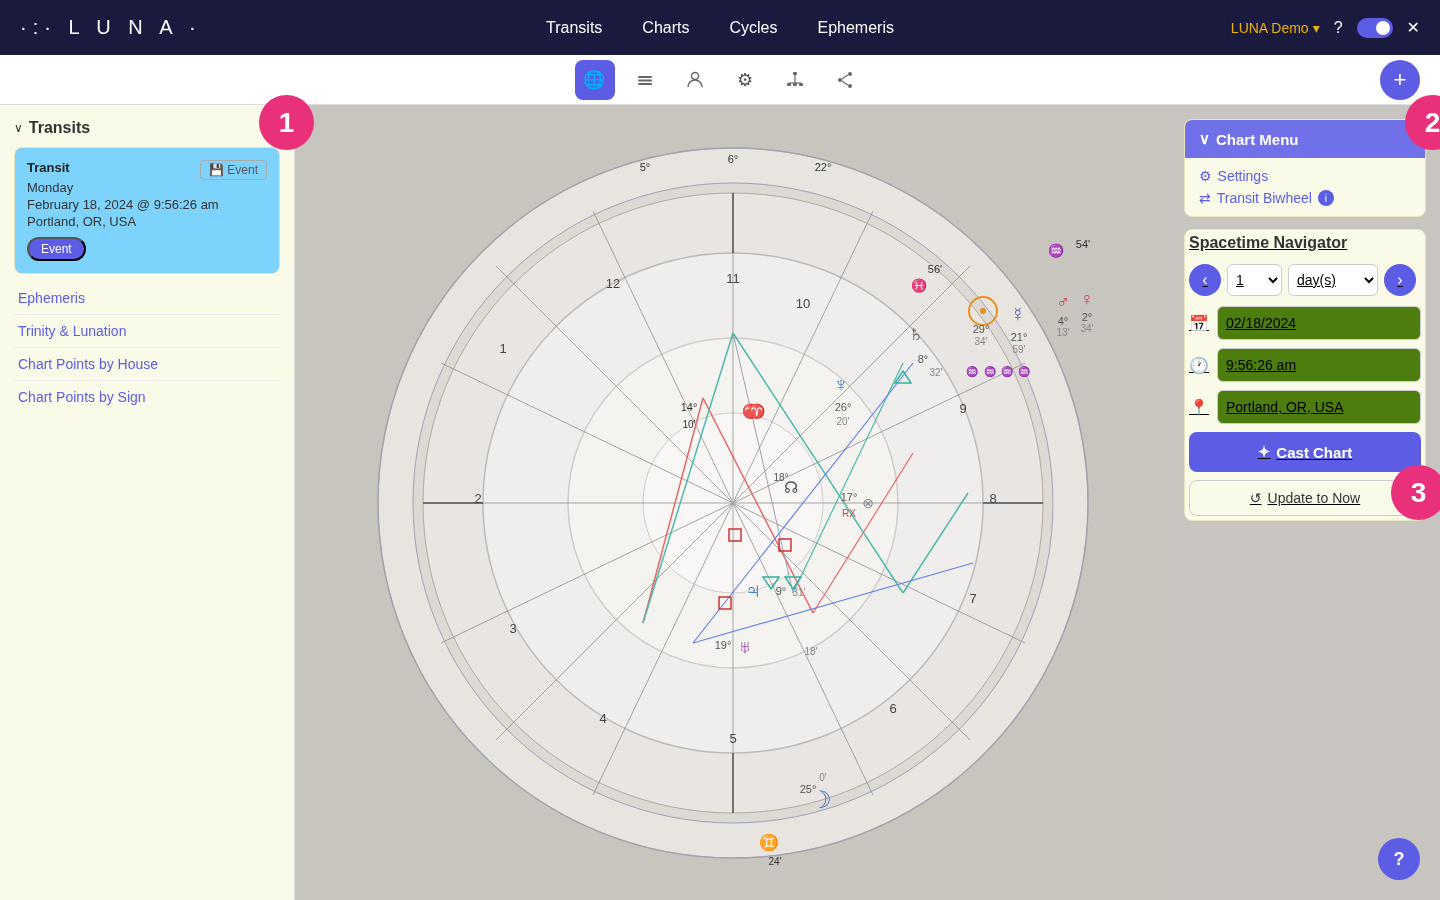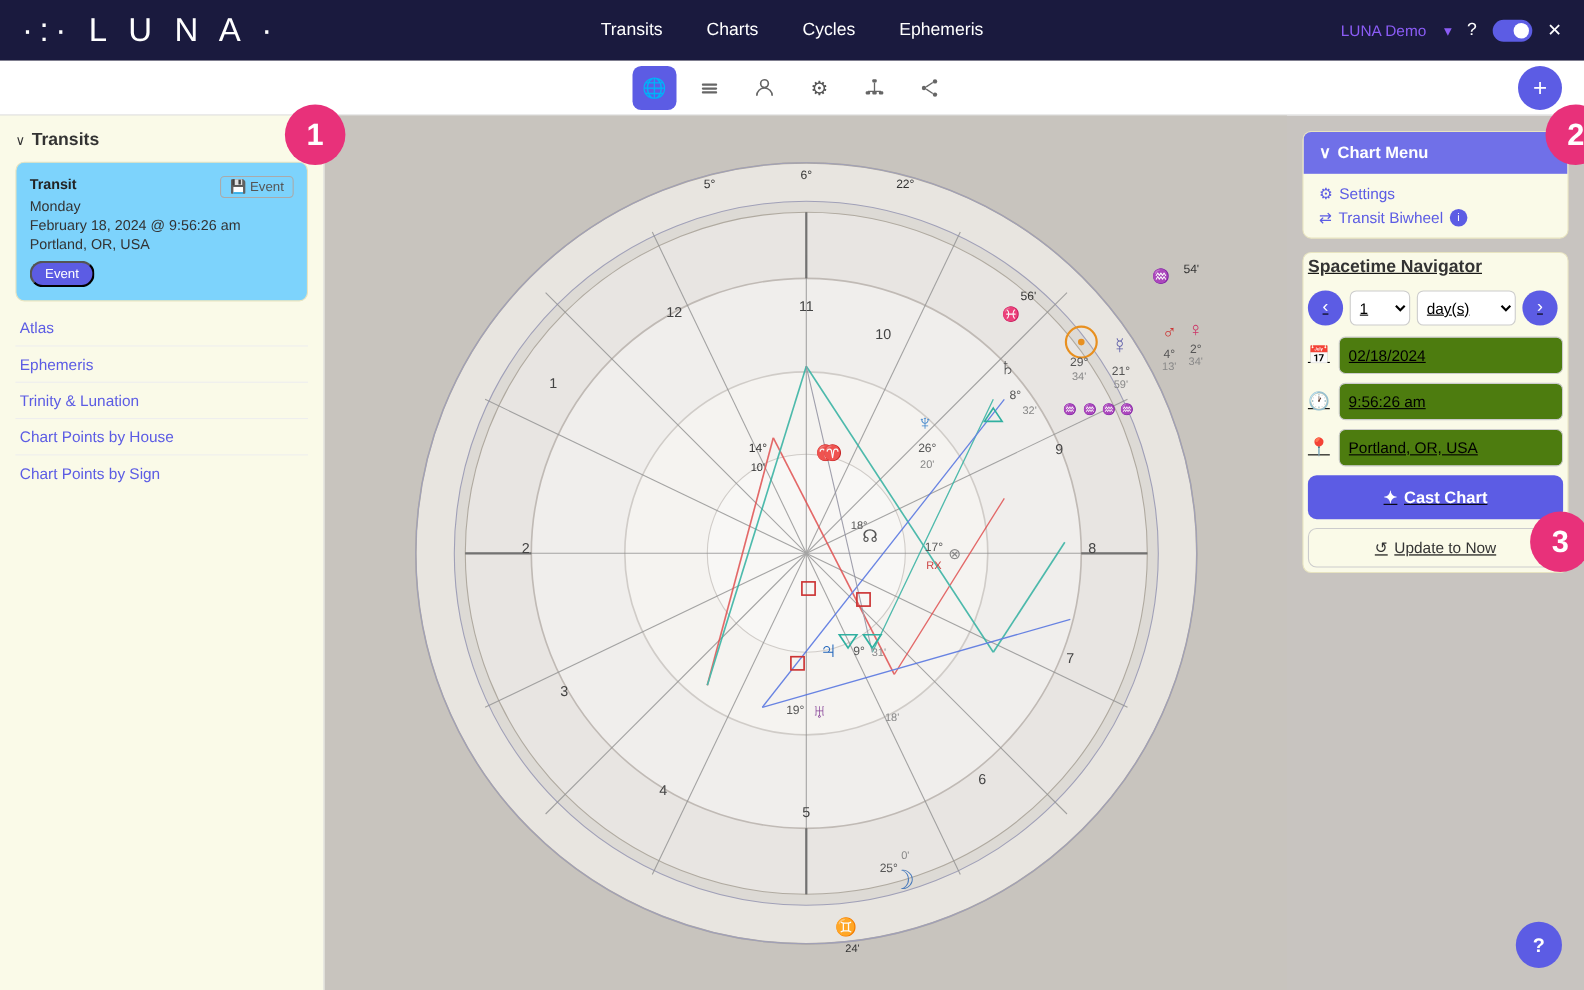--- a/index.html
+++ b/index.html
@@ -4,25 +4,25 @@
   <style>
     * { box-sizing: border-box; margin: 0; padding: 0; }
     body { width: 1440px; height: 900px; overflow: hidden; font-family: 'Segoe UI', Arial, sans-serif; background: #c8c4c0; position: relative; }
 
     
     .topnav {
       width: 100%; height: 55px; background: #1a1a3e;
       display: flex; align-items: center; justify-content: space-between;
       padding: 0 20px; position: relative; z-index: 100;
     }
-    .logo { color: white; font-size: 30px; letter-spacing: 6px; font-weight: 300; }
+    .logo { color: white; font-size: 20px; letter-spacing: 6px; font-weight: 300; }
     .nav-links { display: flex; gap: 40px; position: absolute; left: 50%; transform: translateX(-50%); }
     .nav-links a { color: white; text-decoration: none; font-size: 16px; font-weight: 400; }
     .nav-right { display: flex; align-items: center; gap: 14px; }
-    .user-btn { color: #8b5cf6; font-size: 14px; background: none; border: none; cursor: pointer; display: flex; align-items: center; gap: 16px; }
+    .user-btn { color: #eab308; font-size: 14px; background: none; border: none; cursor: pointer; display: flex; align-items: center; gap: 4px; }
     .nav-icon-btn { background: none; border: none; cursor: pointer; color: white; font-size: 16px; }
     .toggle-switch { width: 36px; height: 20px; background: #5c5ce4; border-radius: 10px; position: relative; cursor: pointer; }
     .toggle-switch::after { content:''; position:absolute; width:14px; height:14px; background:white; border-radius:50%; top:3px; right:3px; }
 
     
     .toolbar {
       width: 100%; height: 50px; background: white; border-bottom: 1px solid #ddd;
       display: flex; align-items: center; justify-content: center; gap: 10px; position: relative;
     }
     .toolbar-btn {
@@ -195,21 +195,20 @@
           <span>Event</span>
         </button>
       </div>
       <div class="card-date">Monday</div>
       <div class="card-date">February 18, 2024 @ 9:56:26 am</div>
       <div class="card-location">Portland, OR, USA</div>
       <button class="event-badge">Event</button>
     </div>
 
     <div class="nav-links-list">
-      <a class="nav-link-item">Atlas</a>
       <a class="nav-link-item">Ephemeris</a>
       <a class="nav-link-item">Trinity &amp; Lunation</a>
       <a class="nav-link-item">Chart Points by House</a>
       <a class="nav-link-item">Chart Points by Sign</a>
     </div>
   </div>
 
   <div class="chart-area">
 
     <svg width="740" height="740" viewBox="0 0 740 740">

